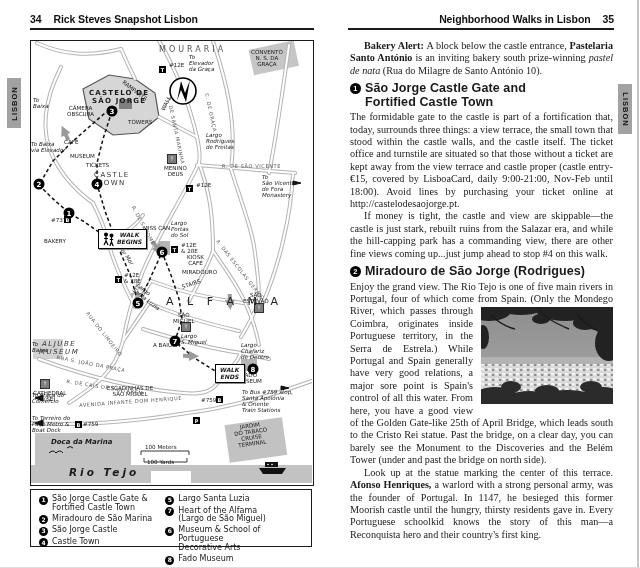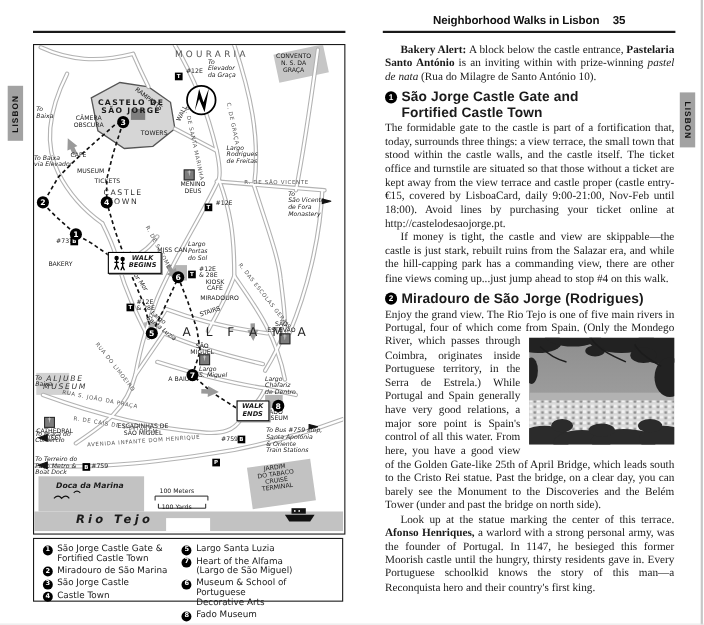--- a/index.html
+++ b/index.html
@@ -5,21 +5,21 @@
   html,body{margin:0;padding:0;background:#ffffff;}
   .sheet{position:relative;width:640px;height:568px;background:#fff;overflow:hidden;
          font-family:"Liberation Serif",serif;color:#1a1a1a;}
   .edge-right{position:absolute;right:1px;top:0;bottom:0;width:2px;background:#c6c6c6;}
   .edge-bottom{position:absolute;left:0;right:0;bottom:0;height:1.5px;background:#dcdcdc;}
 
   
   .hdr{position:absolute;top:13px;font-family:"Liberation Sans",sans-serif;
        font-weight:bold;font-size:10.5px;letter-spacing:-0.1px;color:#111;}
   .hdr-left{left:30px;}
-  .hdr-right{left:348px;width:266px;text-align:center;}
+  .hdr-right{left:348px;width:266px;text-align:right;}
   .pgnum-gap{display:inline-block;width:12px;}
   .rule{position:absolute;top:28px;height:1.6px;background:#1a1a1a;}
   .rule-left{left:30px;width:284px;}
   .rule-right{left:348px;width:266px;}
 
   
   .tab{position:absolute;background:#a2a2a2;display:flex;align-items:center;justify-content:center;}
   .tab-left{left:7px;top:78px;width:14px;height:50px;}
   .tab-right{left:618px;top:84px;width:14px;height:50px;}
   .tab span{font-family:"Liberation Sans",sans-serif;font-weight:bold;font-size:7.5px;
@@ -89,20 +89,23 @@
             border-radius:50%;color:#fff;font-size:7.5px;display:flex;align-items:center;
             justify-content:center;}
   h3.walk-h .htext{white-space:pre-line;}
   .photo-float{float:right;width:132px;height:97px;margin:2px 0 3px 8px;}
 </style>
 </head>
 <body>
 
 <div class="sheet">
 
+  <div class="hdr hdr-left">
+    <span>34</span><span class="pgnum-gap"></span><span>Rick Steves Snapshot Lisbon</span>
+  </div>
   <div class="rule rule-left"></div>
 
   <div class="hdr hdr-right">
     <span>Neighborhood Walks in Lisbon</span><span class="pgnum-gap"></span><span>35</span>
   </div>
   <div class="rule rule-right"></div>
 
   <div class="tab tab-left">
     <span>LISBON</span>
   </div>
@@ -359,21 +362,21 @@
         <div class="legend-item"><span class="lnum">5</span><span>Largo Santa Luzia</span></div>
         <div class="legend-item"><span class="lnum">7</span><span>Heart of the Alfama
 (Largo de São Miguel)</span></div>
         <div class="legend-item"><span class="lnum">6</span><span>Museum &amp; School of Portuguese
 Decorative Arts</span></div>
         <div class="legend-item"><span class="lnum">8</span><span>Fado Museum</span></div>
       </div>
   </div>
 
   <div class="body-col" id="body-col">
-      <p class="bp ind"><b>Bakery Alert: </b><span>A block below the castle entrance, </span><b>Pastelaria Santo António</b><span> is an inviting within with prize-winning </span><i>pastel de nata</i><span> (Rua do Milagre de Santo António 10).</span></p>
+      <p class="bp ind"><b>Bakery Alert: </b><span>A block below the castle entrance, </span><b>Pastelaria Santo António</b><span> is an inviting bakery south prize-winning </span><i>pastel de nata</i><span> (Rua do Milagre de Santo António 10).</span></p>
       <h3 class="walk-h">
         <span class="hnum">1</span>
         <span class="htext">São Jorge Castle Gate and
 Fortified Castle Town</span>
       </h3>
       <p class="bp"><span>The formidable gate to the castle is part of a fortification that, today, surrounds three things: a view terrace, the small town that stood within the castle walls, and the castle itself. The ticket office and turnstile are situated so that those without a ticket are kept away from the view terrace and castle proper (castle entry-€15, covered by LisboaCard, daily 9:00-21:00, Nov-Feb until 18:00). Avoid lines by purchasing your ticket online at http://castelodesaojorge.pt.</span></p>
       <p class="bp ind"><span>If money is tight, the castle and view are skippable—the castle is just stark, rebuilt ruins from the Salazar era, and while the hill-capping park has a commanding view, there are other fine views coming up...just jump ahead to stop #4 on this walk.</span></p>
       <h3 class="walk-h">
         <span class="hnum">2</span>
         <span class="htext">Miradouro de São Jorge (Rodrigues)</span>

